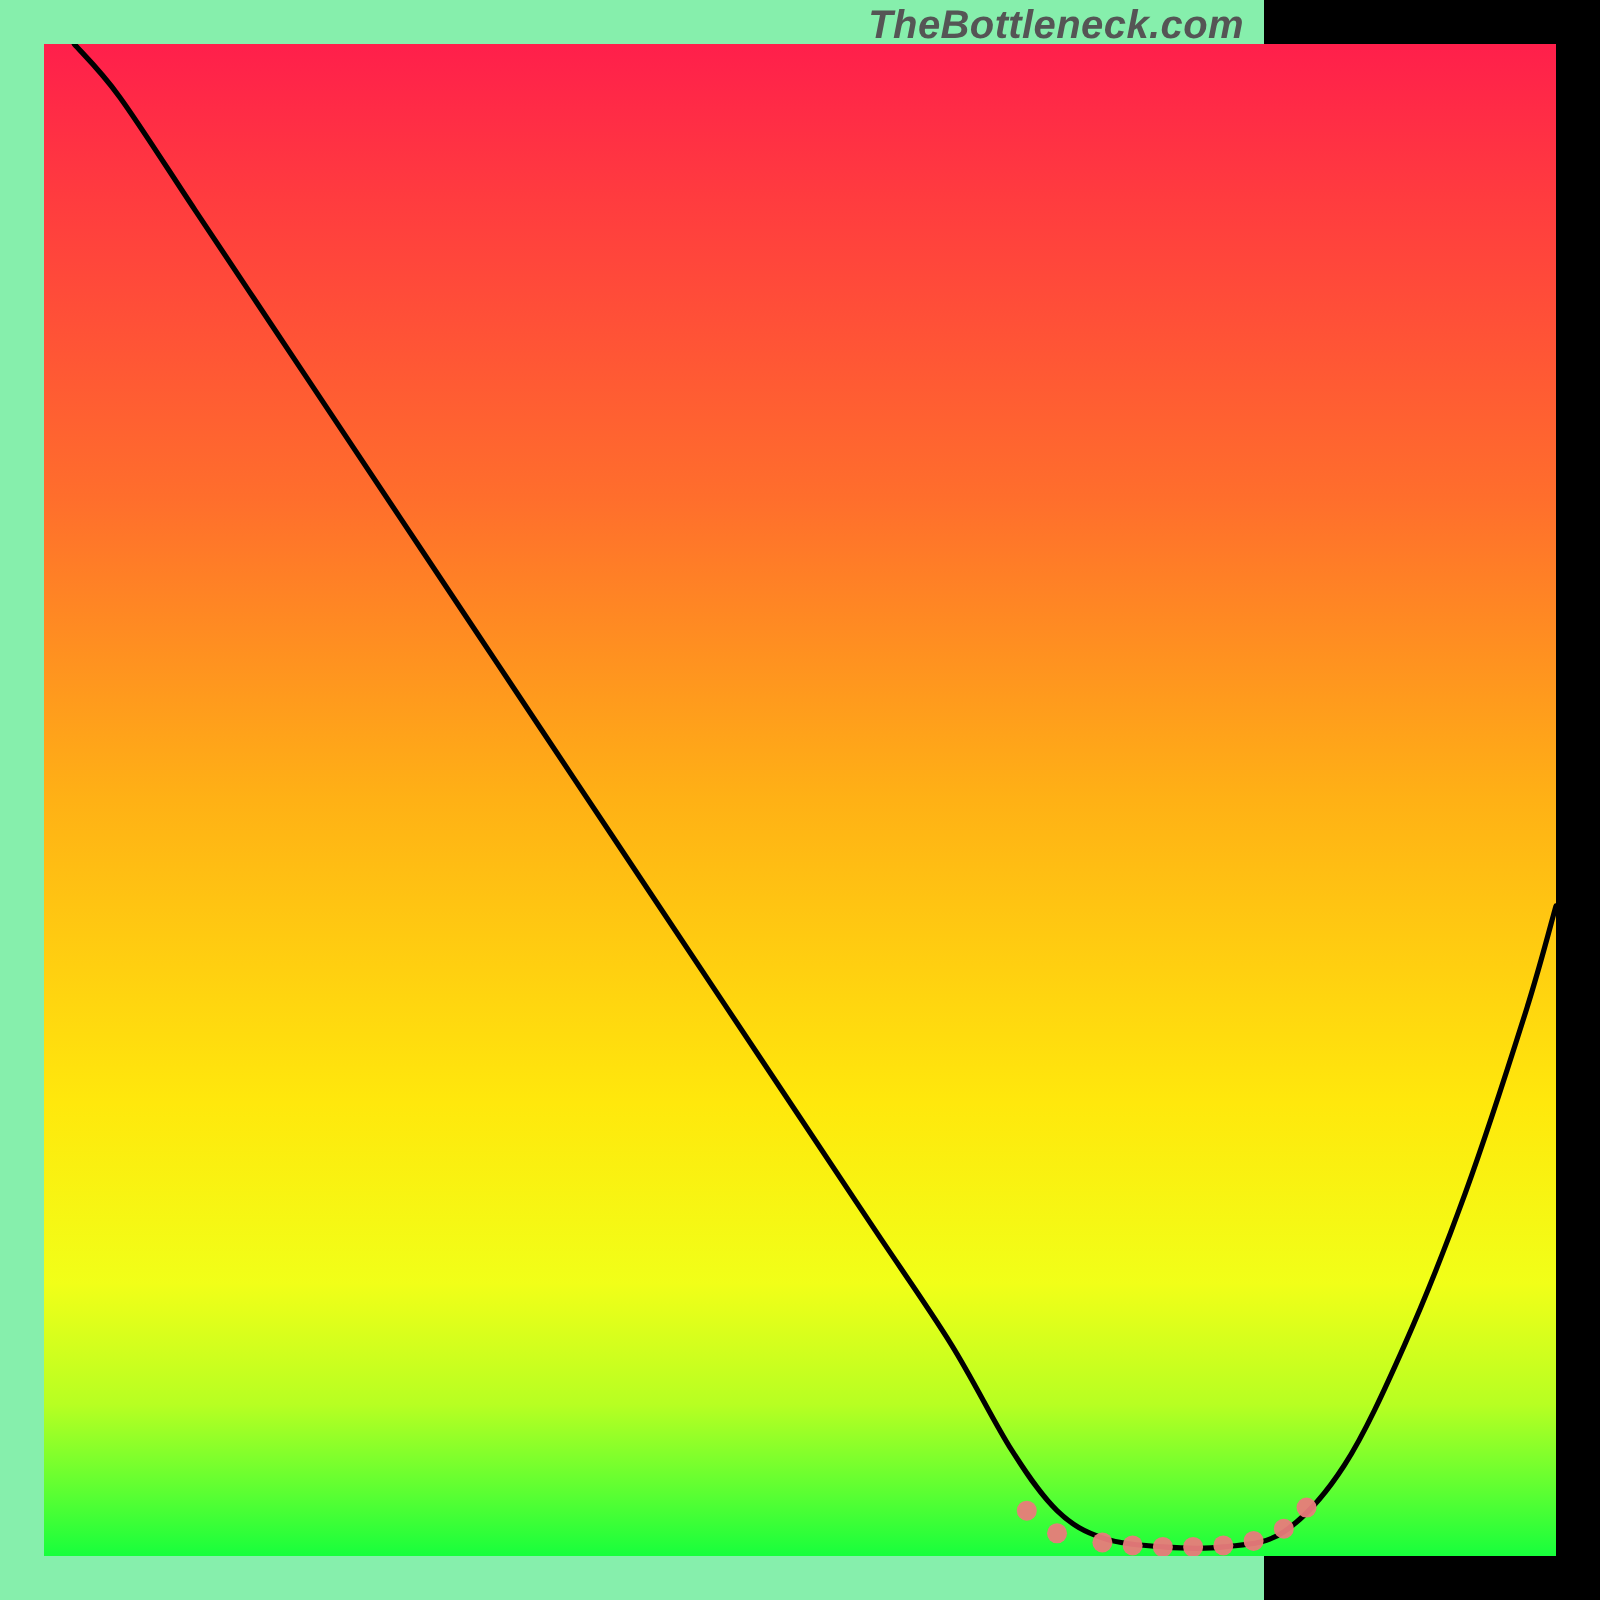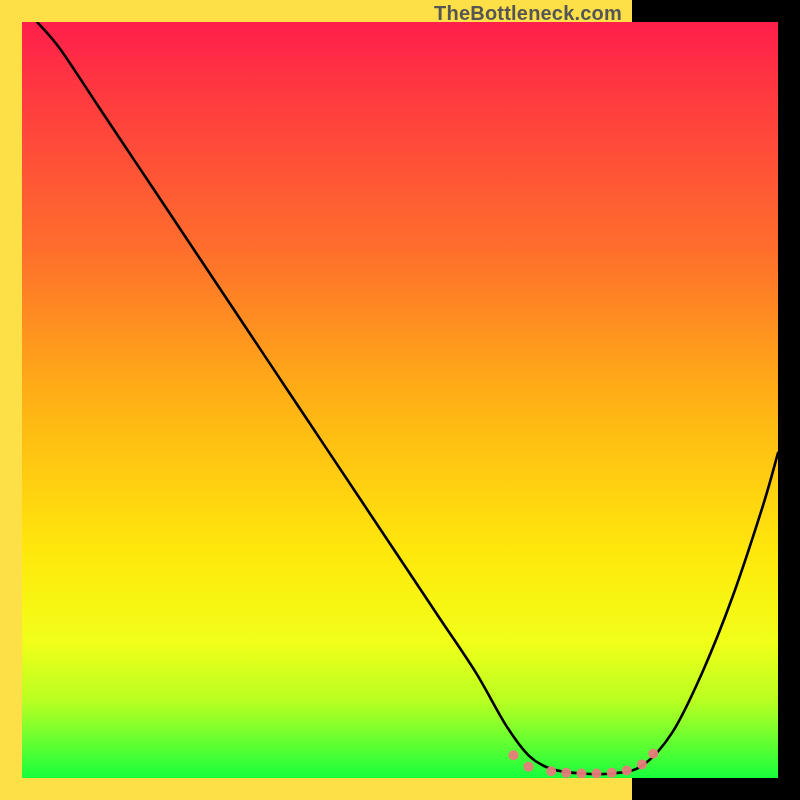--- a/index.html
+++ b/index.html
@@ -8,21 +8,22 @@
     width: 800px;
     height: 800px;
     background: #000;
     overflow: hidden;
     font-family: Arial, Helvetica, sans-serif;
   }
   .frame {
     position: relative;
     width: 632px;
     height: 800px;
-    background: #fde047;
+    background: #86efac;
+    font-style: italic;
   }
   .plot-area {
     position: absolute;
     left: 22px;
     top: 22px;
     width: 756px;
     height: 756px;
     
     background: linear-gradient(
       to bottom,

